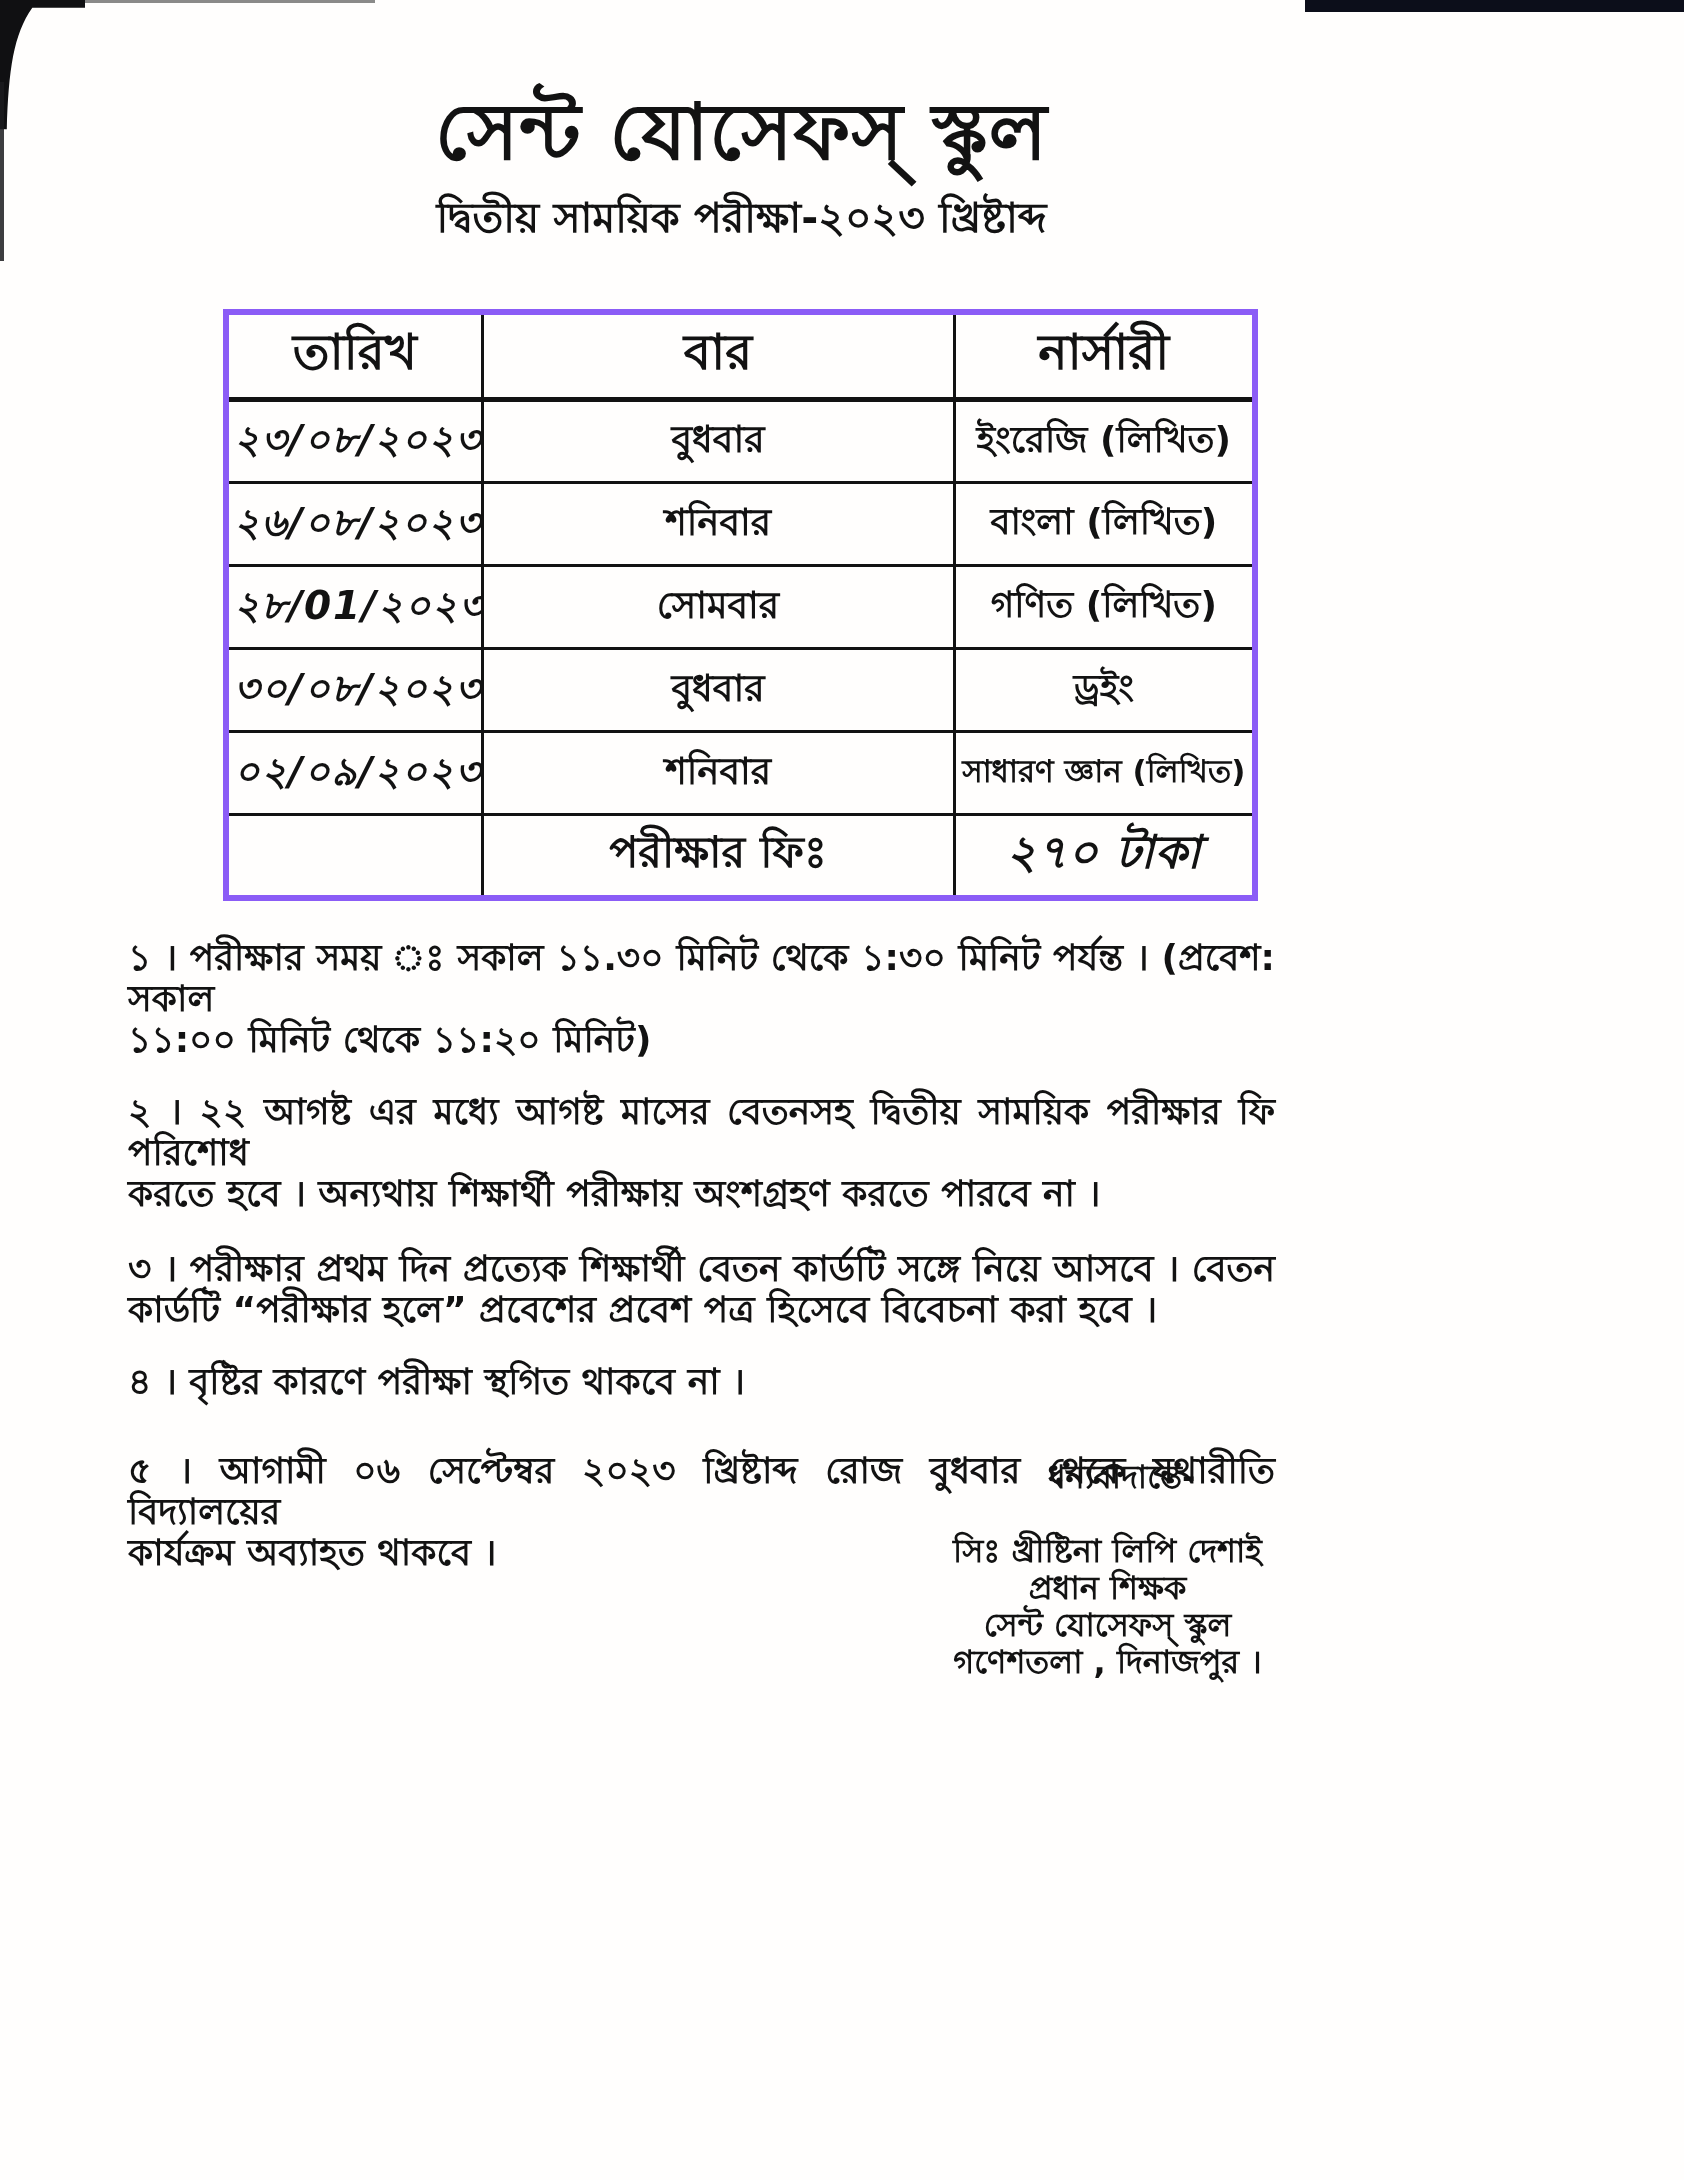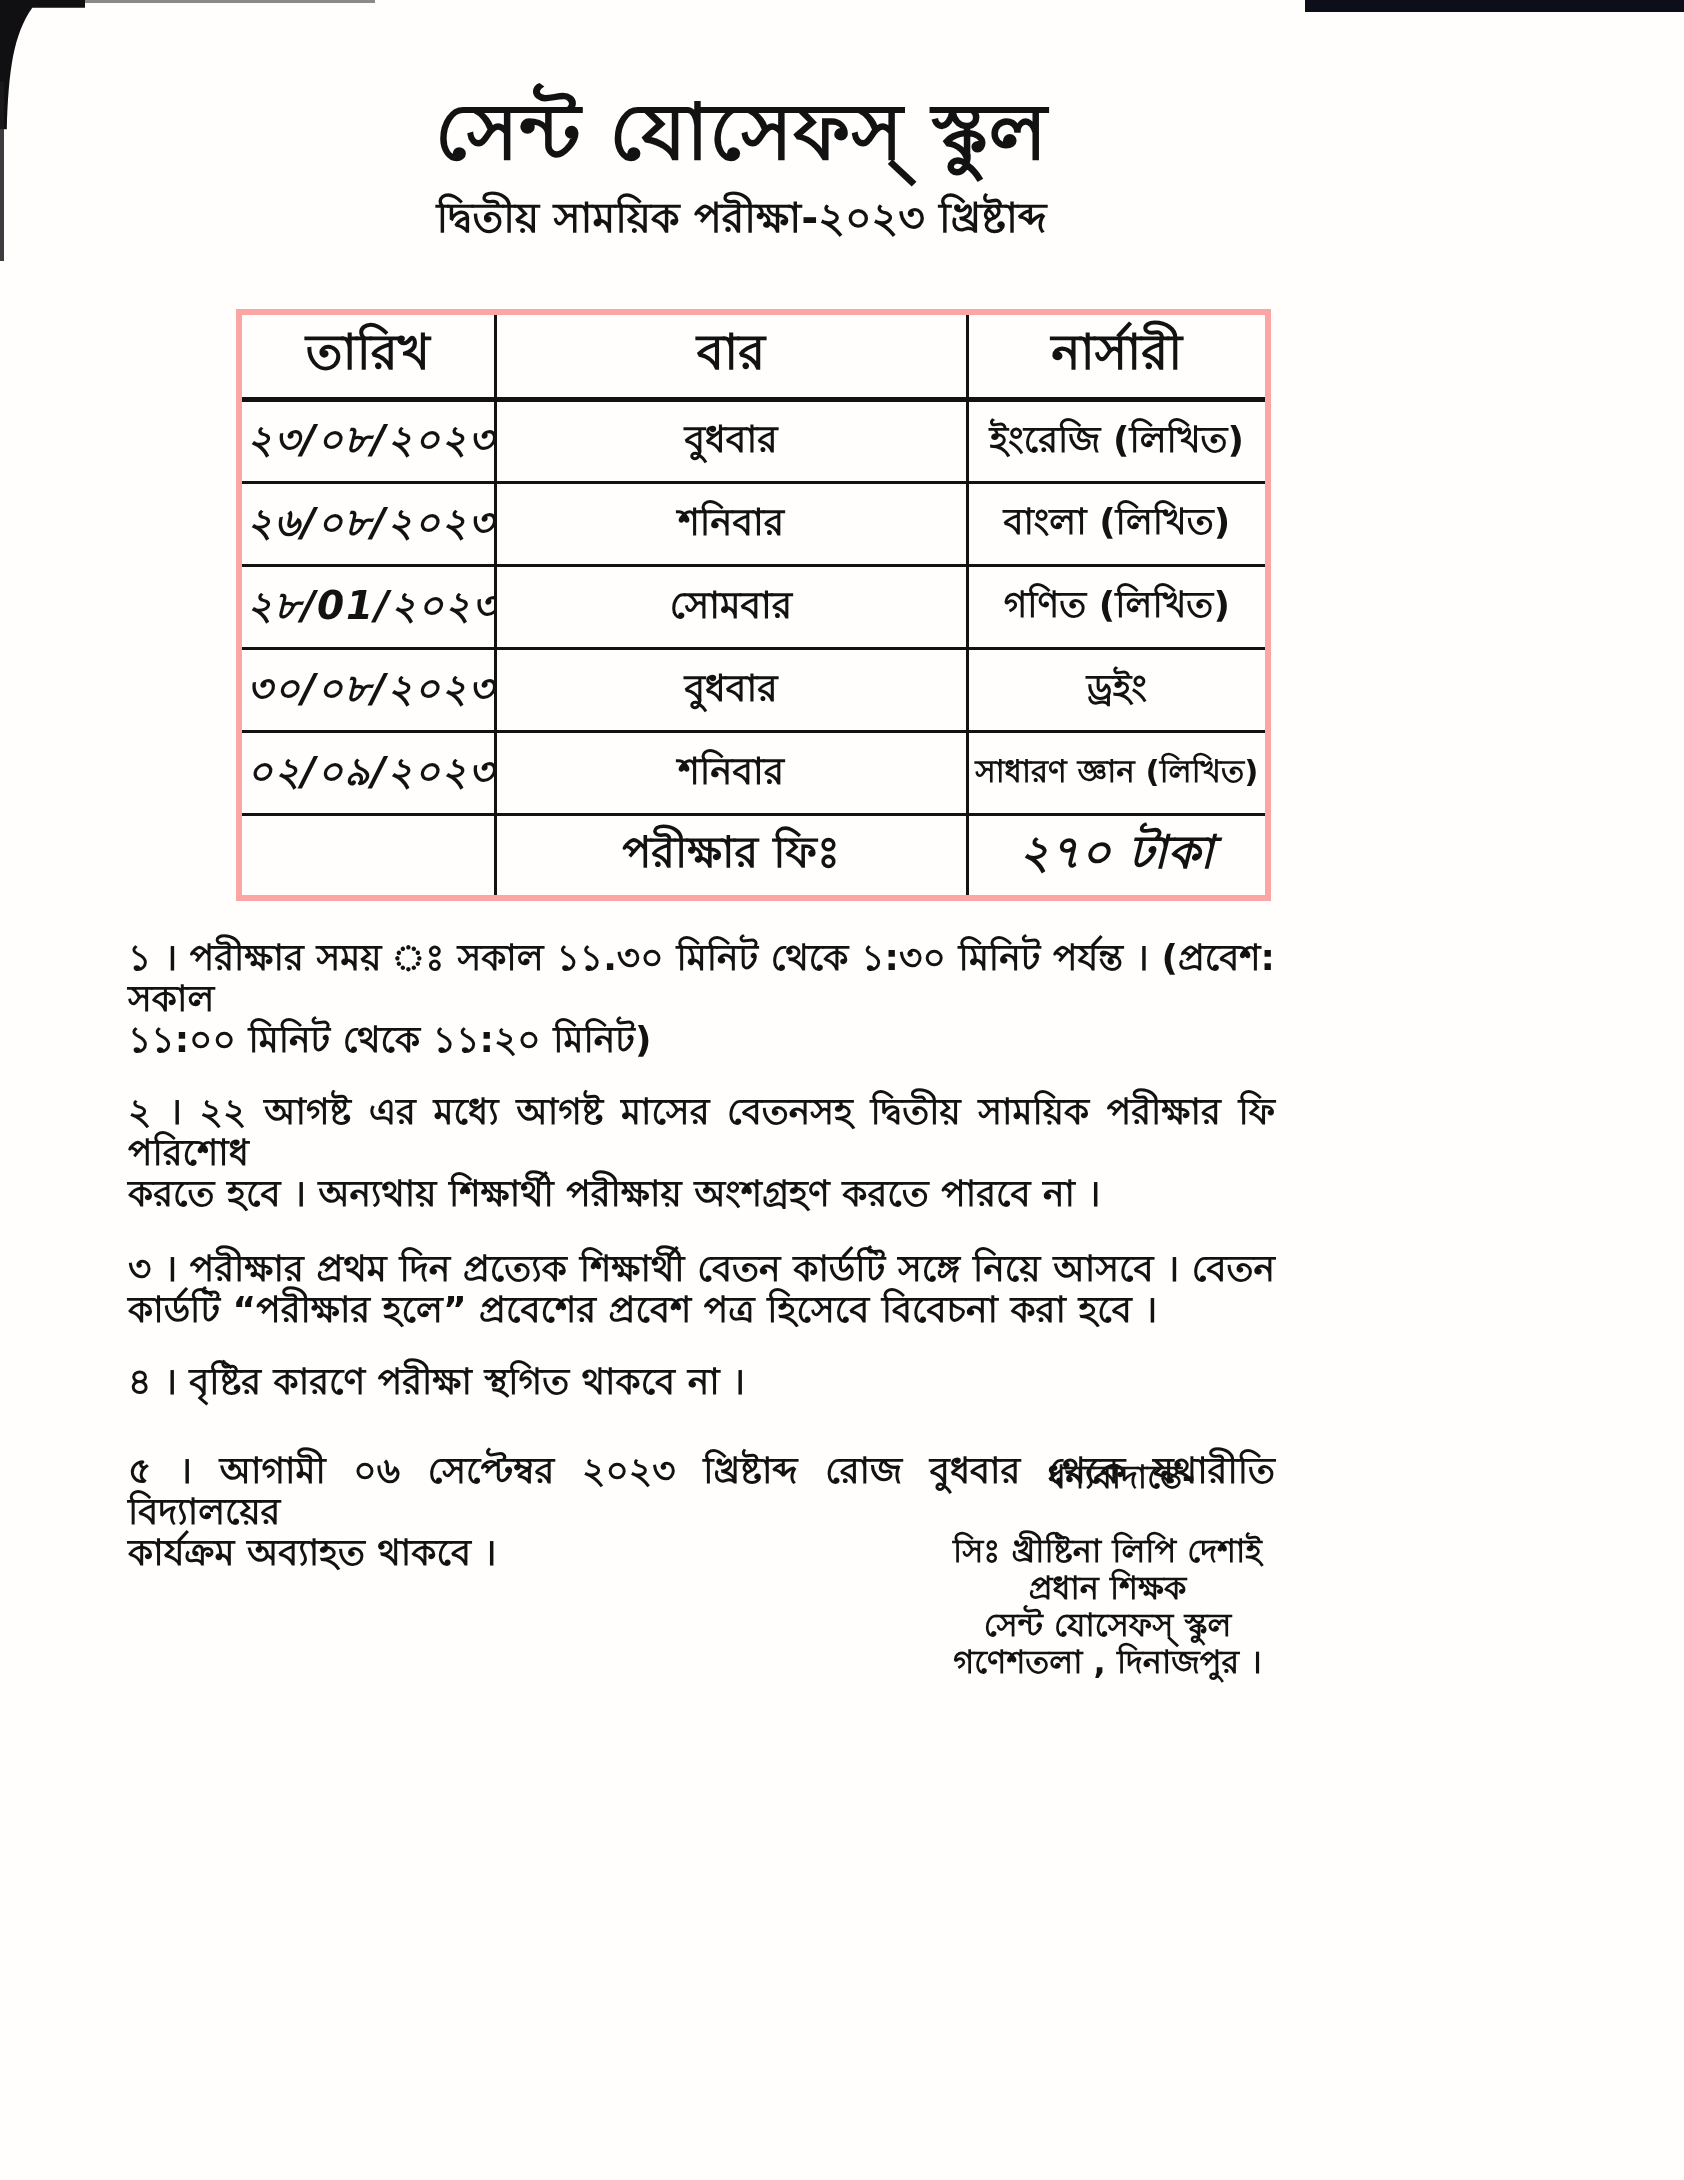--- a/index.html
+++ b/index.html
@@ -56,25 +56,25 @@
   .exam-title {
     margin-top: 12px;
     font-size: 41px;
     line-height: 46px;
     font-weight: 700;
   }
 
   
   table.schedule {
     position: absolute;
-    left: 236px; top: 309px;
+    left: 223px; top: 309px;
     width: 1029px;
     border-collapse: collapse;
     table-layout: fixed;
-    border: 6px solid #fca5a5;
+    border: 6px solid #8b5cf6;
   }
   table.schedule th, table.schedule td {
     border: 3.4px solid #121212;
     text-align: center;
     vertical-align: middle;
     padding: 0 5.1px;
     overflow: hidden;
   }
   table.schedule thead th {
     height: 85px;

